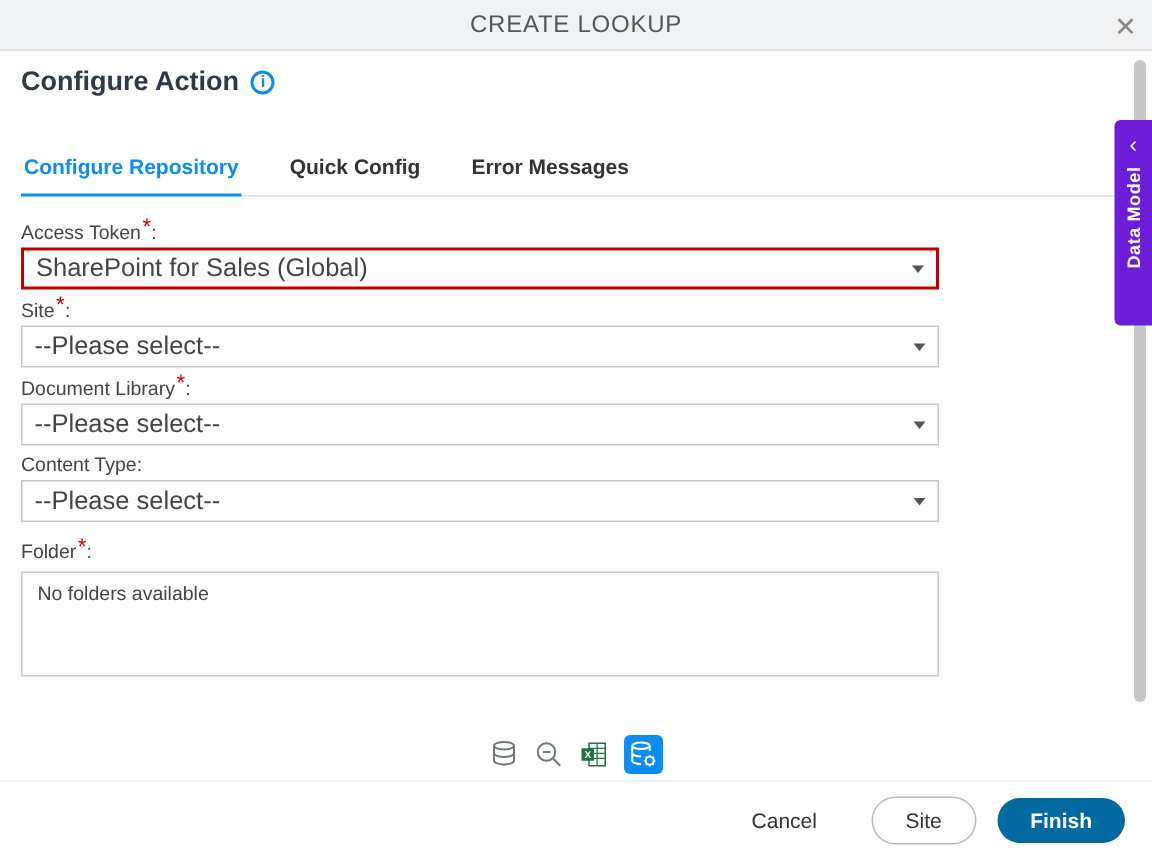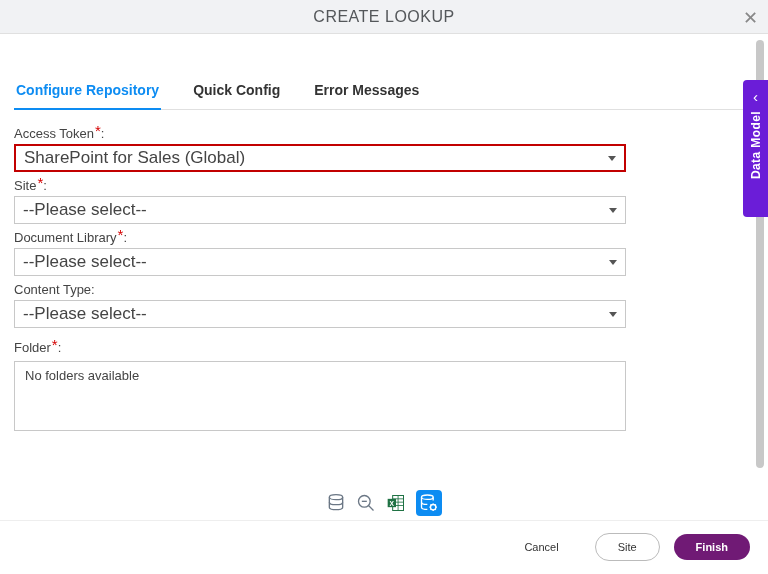--- a/index.html
+++ b/index.html
@@ -24,35 +24,39 @@
   .folder-box { width: 100%; height: 70px; border: 1px solid #c8c8c8; padding: 6px 10px; color: #444; font-size: 13px; margin-top: 3px; }
   .scrollbar { position: absolute; right: 4px; top: 6px; width: 8px; height: 428px; background: #c8c8c8; border-radius: 4px; }
   .side-tab { position: absolute; right: 0; top: 80px; width: 25px; height: 137px; background: #6b1dd8; border-top-left-radius: 4px; border-bottom-left-radius: 4px; display: flex; flex-direction: column; align-items: center; justify-content: flex-start; padding-top: 8px; cursor: pointer; }
   .side-tab-chevron { color: #fff; font-size: 15px; margin-bottom: 6px; }
   .side-tab-label { color: #fff; font-size: 12px; font-weight: 600; writing-mode: vertical-rl; transform: rotate(180deg); letter-spacing: 0.4px; }
   .toolbar { height: 34px; display: flex; align-items: center; justify-content: center; gap: 10px; }
   .tb-icon { width: 20px; height: 20px; display: flex; align-items: center; justify-content: center; }
   .tb-icon svg { width: 20px; height: 20px; }
   .tb-icon.active { background: #0d8cf2; border-radius: 4px; padding: 3px; width: 26px; height: 26px; }
   .footer { height: 52px; border-top: 1px solid #eee; display: flex; align-items: center; justify-content: flex-end; gap: 14px; padding-right: 18px; }
-  .btn { font-size: 11px; padding: 7px 22px; border-radius: 18px; cursor: pointer; border: none; }
+  .btn { font-size: 14px; padding: 7px 22px; border-radius: 18px; cursor: pointer; border: none; }
   .btn-cancel { background: transparent; color: #333; }
   .btn-prev { background: #fff; border: 1px solid #bbb; color: #333; }
-  .btn-finish { background: #701a75; color: #fff; font-weight: 600; }
+  .btn-finish { background: #0369a1; color: #fff; font-weight: 600; }
 </style>
 </head>
 <body>
 
 <div class="dialog">
   <div class="titlebar">
     <span class="titlebar-title">CREATE LOOKUP</span>
     <span class="titlebar-close">✕</span>
   </div>
 
   <div class="content">
+    <div class="section-title">
+      <span>Configure Action</span>
+      <span class="info-icon">i</span>
+    </div>
 
     <div class="tabs">
       <div class="tab active">Configure Repository</div>
       <div class="tab">Quick Config</div>
       <div class="tab">Error Messages</div>
     </div>
 
     <div class="form-body">
       <div class="field">
         <div class="field-label">

